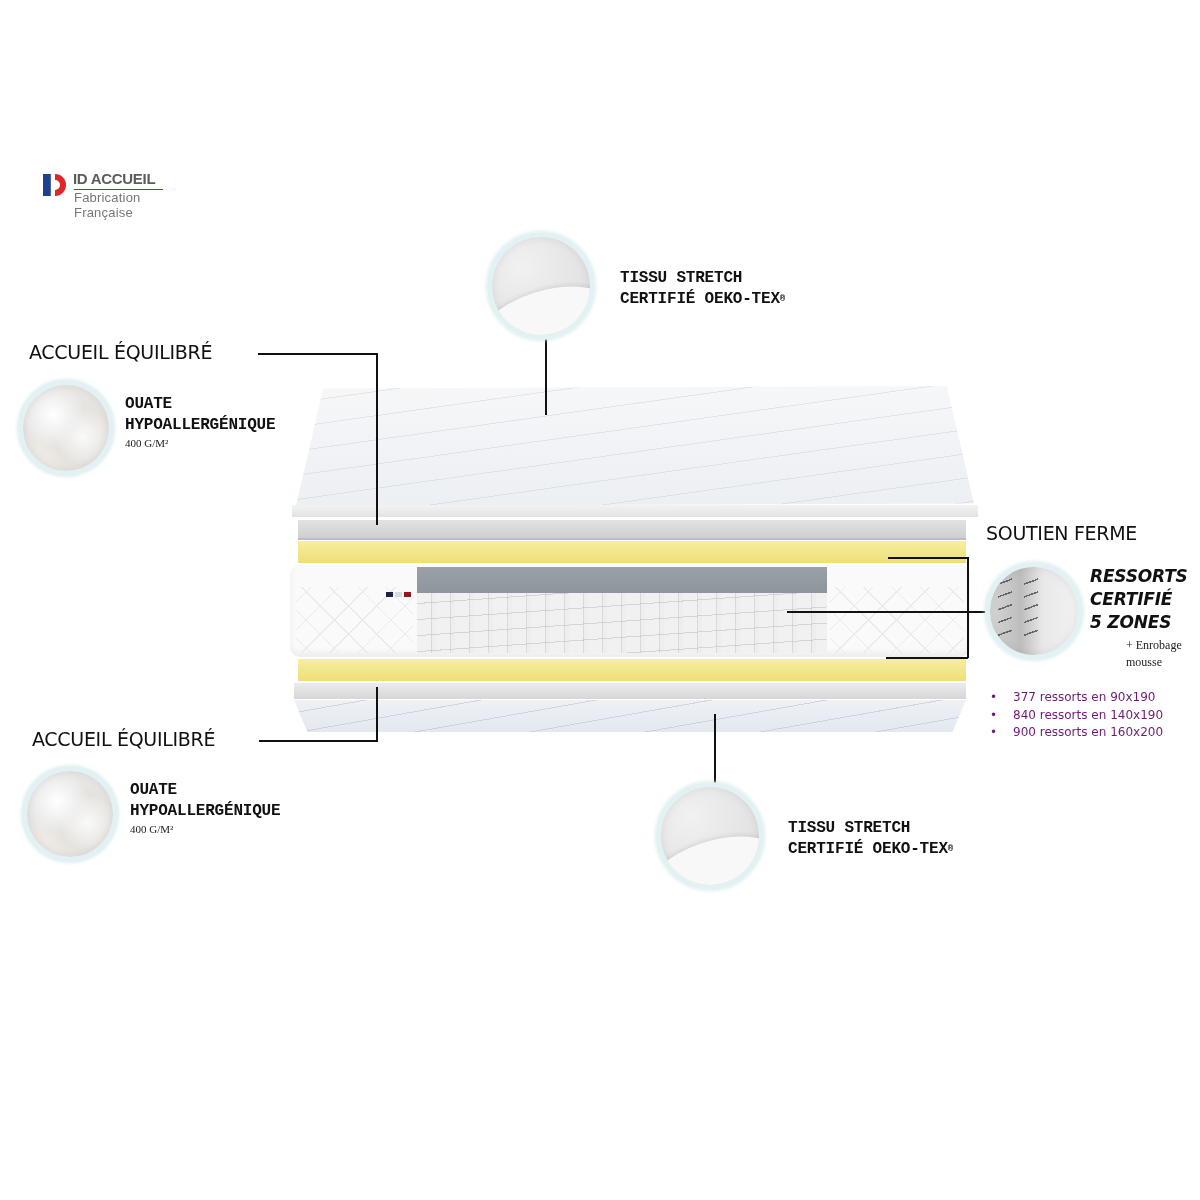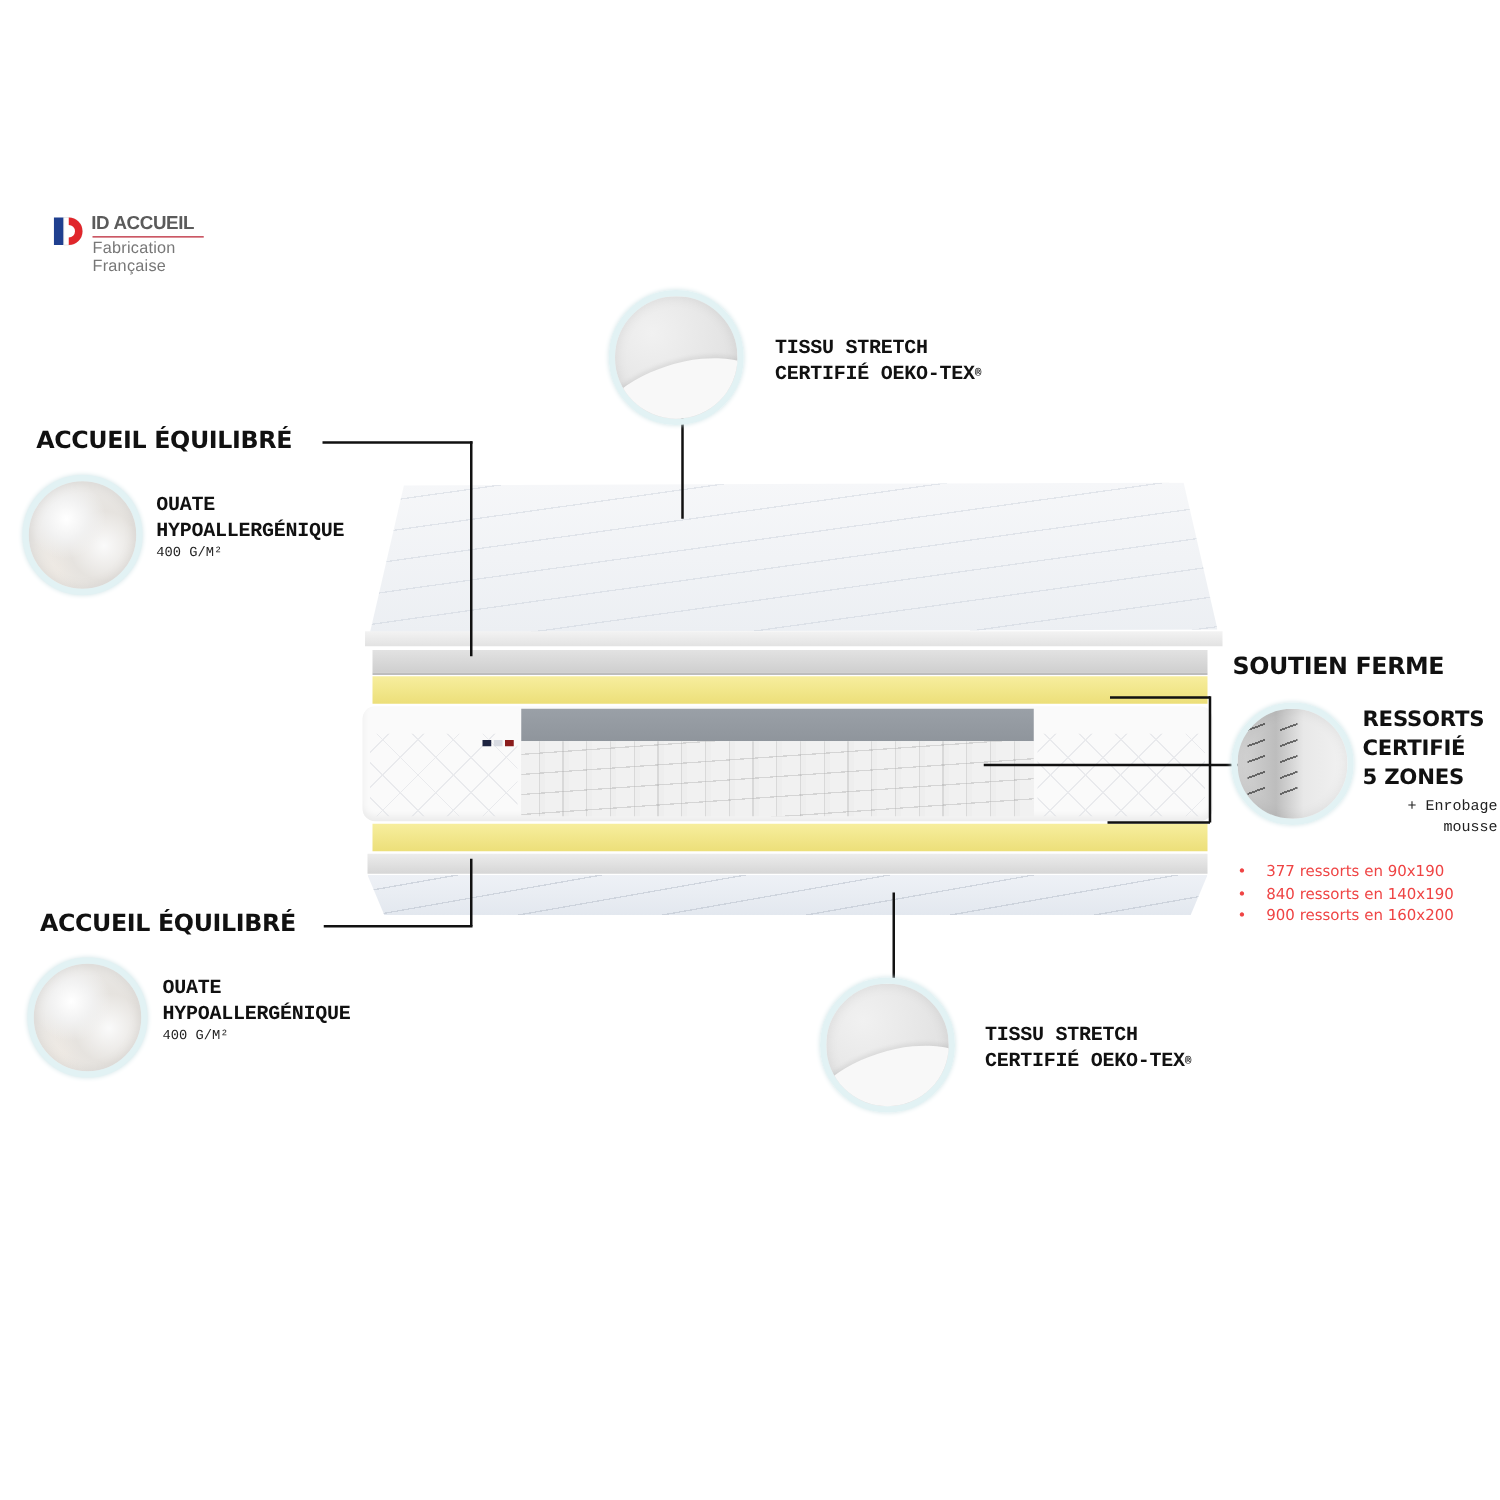--- a/index.html
+++ b/index.html
@@ -34,24 +34,24 @@
       radial-gradient(circle at 70% 60%, #fafafa 0%, #e6e3df 35%, transparent 55%),
       radial-gradient(circle at 30% 80%, #efeae4 0%, transparent 35%),
       #e8e6e3;
   }
   .springs { background: linear-gradient(90deg,#d6d6d6 0%, #bdbdbd 35%, #e8e8e8 60%, #f2f2f2 100%); }
   .springs .coil { position:absolute; top:10px; width:14px; height:60px;
     background: repeating-linear-gradient(160deg, transparent 0 6px, #444 6px 7.5px, transparent 7.5px 12px);
     opacity:0.75; }
 
   
-  .h-big { font-family:"DejaVu Sans", sans-serif; font-weight:bold; font-size:19px; letter-spacing:-0.3px; white-space:nowrap; }
+  .h-big { font-family:"DejaVu Sans", sans-serif; font-weight:normal; font-size:19px; letter-spacing:-0.3px; white-space:nowrap; }
   .h-mid { font-family:Liberation Mono, monospace; font-weight:bold; font-size:16px; line-height:21px; letter-spacing:-0.2px; white-space:nowrap; }
-  .h-spring { font-family:"DejaVu Sans", sans-serif; font-weight:bold; font-size:17px; line-height:23px; letter-spacing:-0.2px; white-space:nowrap; }
-  .small { font-family:Liberation Mono, monospace; font-size:11px; color:#222; white-space:nowrap;text-align:right; }
+  .h-spring { font-family:"DejaVu Sans", sans-serif; font-weight:bold; font-size:17px; line-height:23px; letter-spacing:-0.2px; white-space:nowrap;font-style:italic; }
+  .small { font-family:Liberation Serif, serif; font-size:11px; color:#222; white-space:nowrap; }
   .sup { font-size:9px; vertical-align:top; }
 
   .line { position:absolute; background:#111; }
 
   
   .top-panel {
     left:296px; top:386px; width:678px; height:120px;
     background: linear-gradient(180deg,#f6f7f9 0%, #eceff3 100%);
     clip-path: polygon(4% 2%, 96% 0%, 100% 98%, 0% 100%);
     box-shadow:0 8px 12px rgba(0,0,0,0.08);
@@ -92,21 +92,21 @@
   .bottom-panel {
     left:294px; top:700px; width:672px; height:32px;
     background: linear-gradient(180deg,#eef1f6,#e3e8ef);
     clip-path: polygon(0% 0%, 100% 0%, 98% 100%, 2% 100%);
     box-shadow:0 8px 10px rgba(0,0,0,0.05);
   }
   .bottom-panel .quilt { position:absolute; inset:0;
     background: repeating-linear-gradient(170deg, transparent 0 12px, rgba(180,188,200,0.5) 12px 13px, transparent 13px 20px); }
 
   ul.specs { margin:0; padding:0 0 0 0; list-style:none; }
-  ul.specs li { position:relative; padding-left:27px; font-size:12px; line-height:17.5px; color:#ef4444; white-space:nowrap; font-family:"DejaVu Sans", sans-serif; }
+  ul.specs li { position:relative; padding-left:27px; font-size:12px; line-height:17.5px; color:#701a75; white-space:nowrap; font-family:"DejaVu Sans", sans-serif; }
   ul.specs li::before { content:"•"; position:absolute; left:4px; top:0; font-size:12px; }
 </style>
 </head>
 <body>
 
 <div class="abs logo">
   <svg class="flag" viewBox="0 0 26 26">
     <rect x="0" y="2" width="8" height="22" fill="#1f3f8f"></rect>
     <path d="M8 2 H12 A11 11 0 0 1 12 24 H8 Z" fill="#ffffff" stroke="#ddd" stroke-width="0.5"></path>
     <path d="M12 2 A11 11 0 0 1 23 13 A11 11 0 0 1 12 24 V18 A5 5 0 0 0 12 8 Z" fill="#e0262b"></path>

